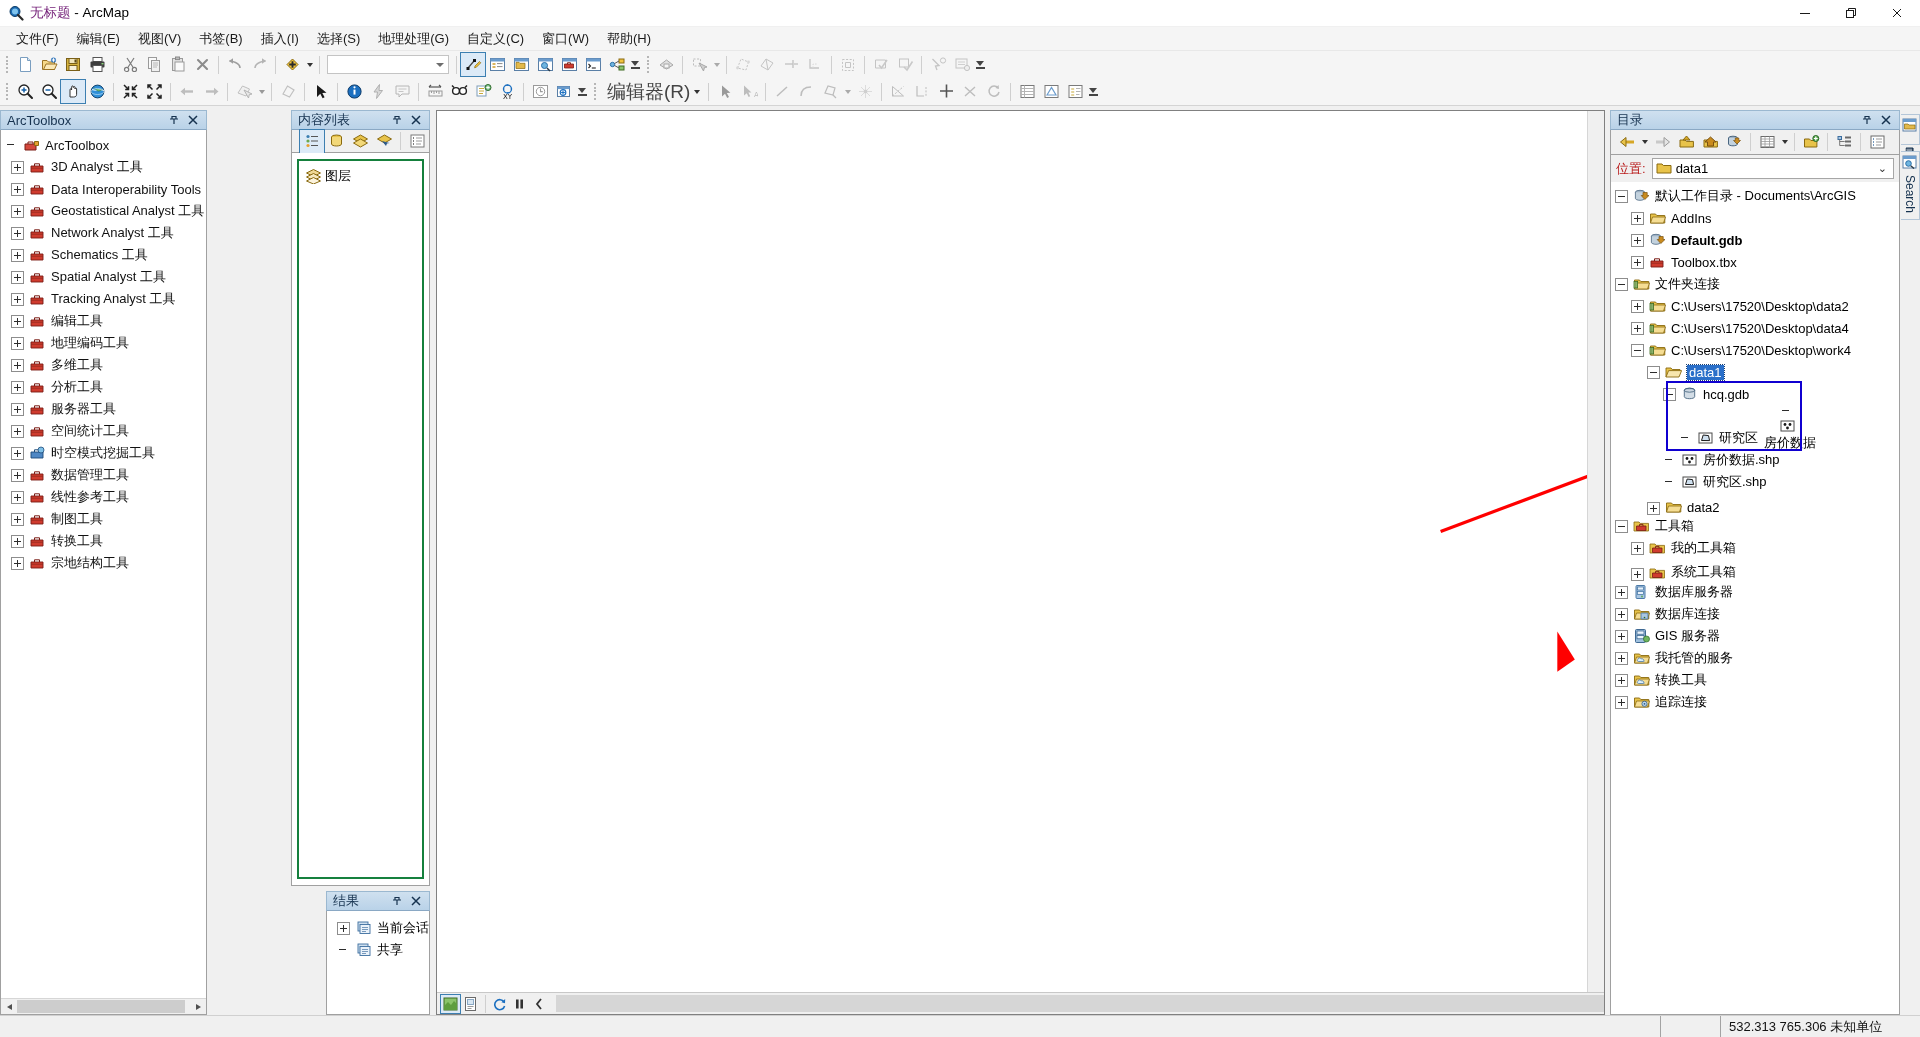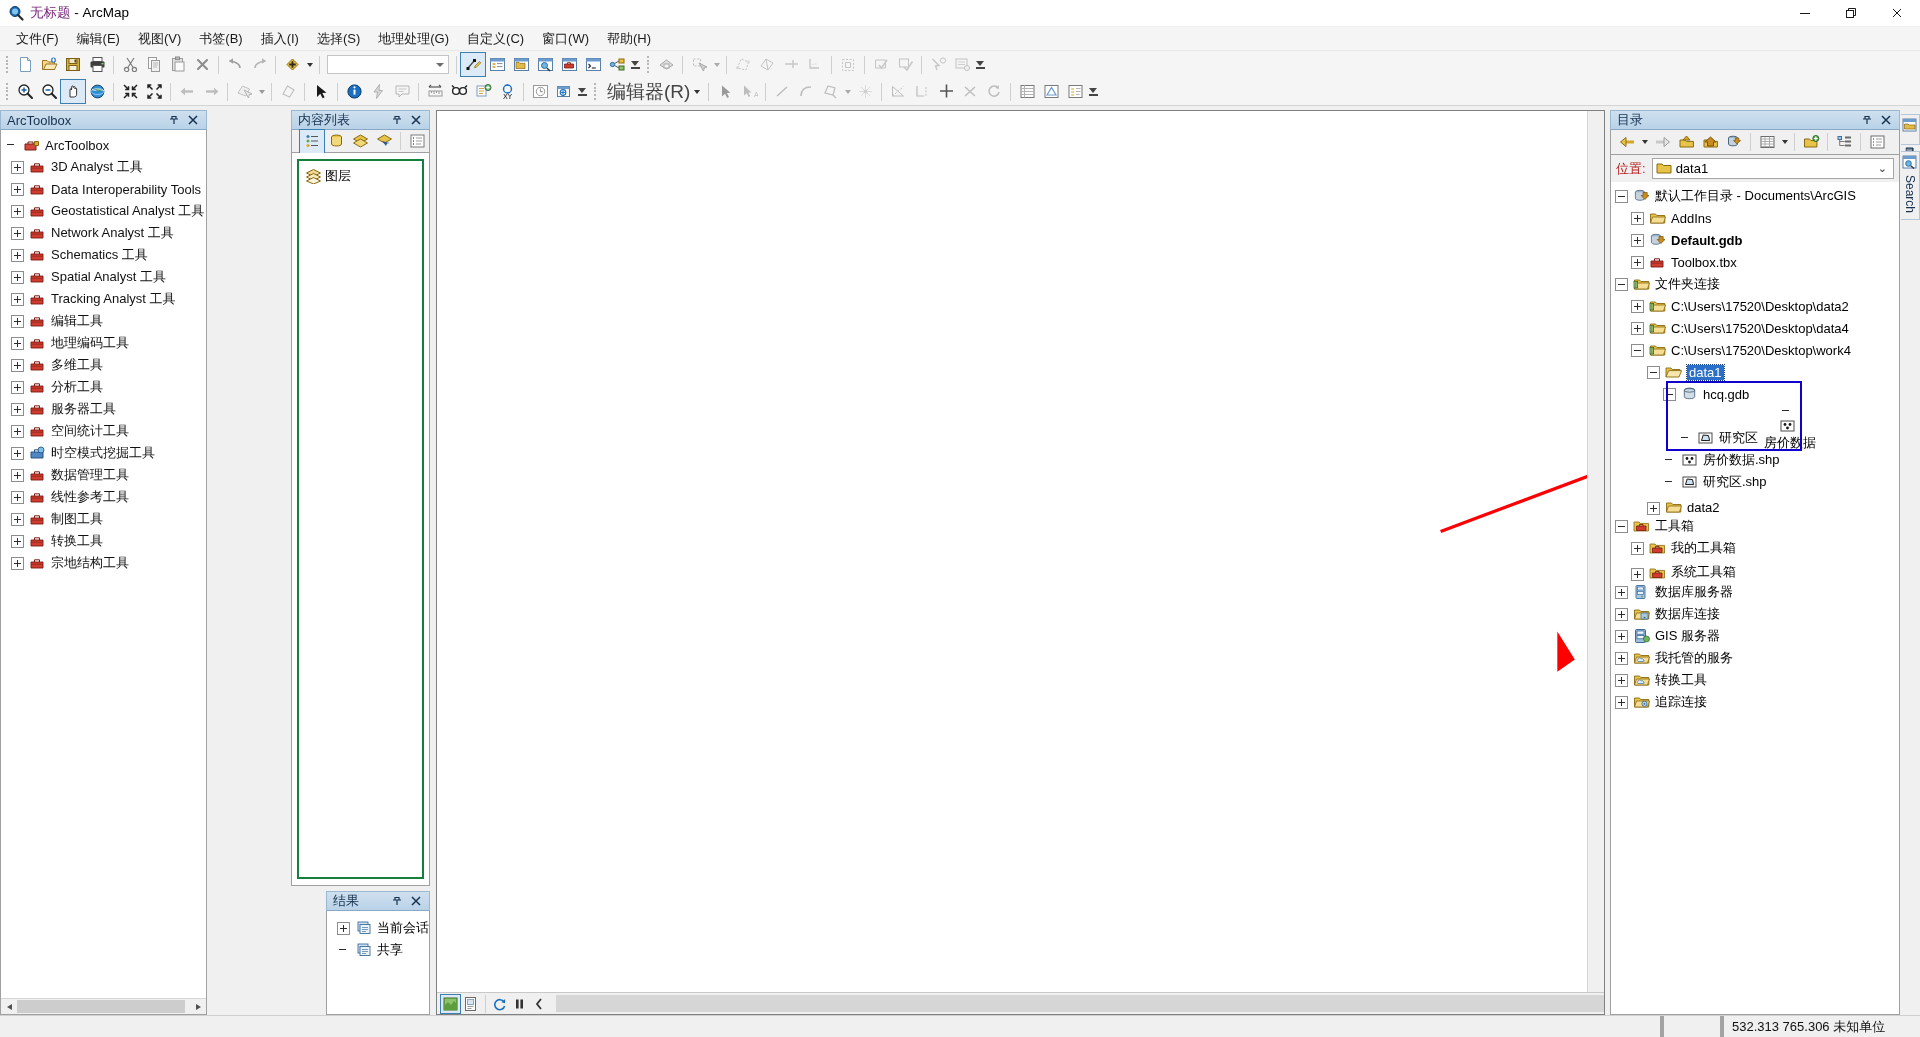--- a/index.html
+++ b/index.html
@@ -141,21 +141,21 @@
             align-items:center; padding-top:4px; }
   .vtab { width:19px; background:#f0f0f0; border:1px solid #b4c6d8; border-left:none;
           margin-bottom:6px; padding:3px 0 6px 0; display:flex; flex-direction:column;
           align-items:center; }
   .vtab-text { writing-mode:vertical-rl; font-size:12px; color:#16324f; margin-top:3px; letter-spacing:0px;}
 
   
   .statusbar { position:absolute; left:0; right:0; bottom:0; height:22px; background:#f0f0f0;
                border-top:1px solid #d0d0d0; display:flex; align-items:center; }
   .sb-spacer { flex:1; }
-  .sb-cell { border-left:4px solid #a3a3a3; height:22px; display:flex; align-items:center;
+  .sb-cell { border-left:1px solid #a3a3a3; height:22px; display:flex; align-items:center;
              padding:0 8px; font-size:13px; color:#111;}
   .sb-coords { min-width:200px; }
 
   .blue-box { position:absolute; border:2px solid #1000d0; pointer-events:none; }
 </style>
 </head>
 <body>
 
 <div class="app">
 

